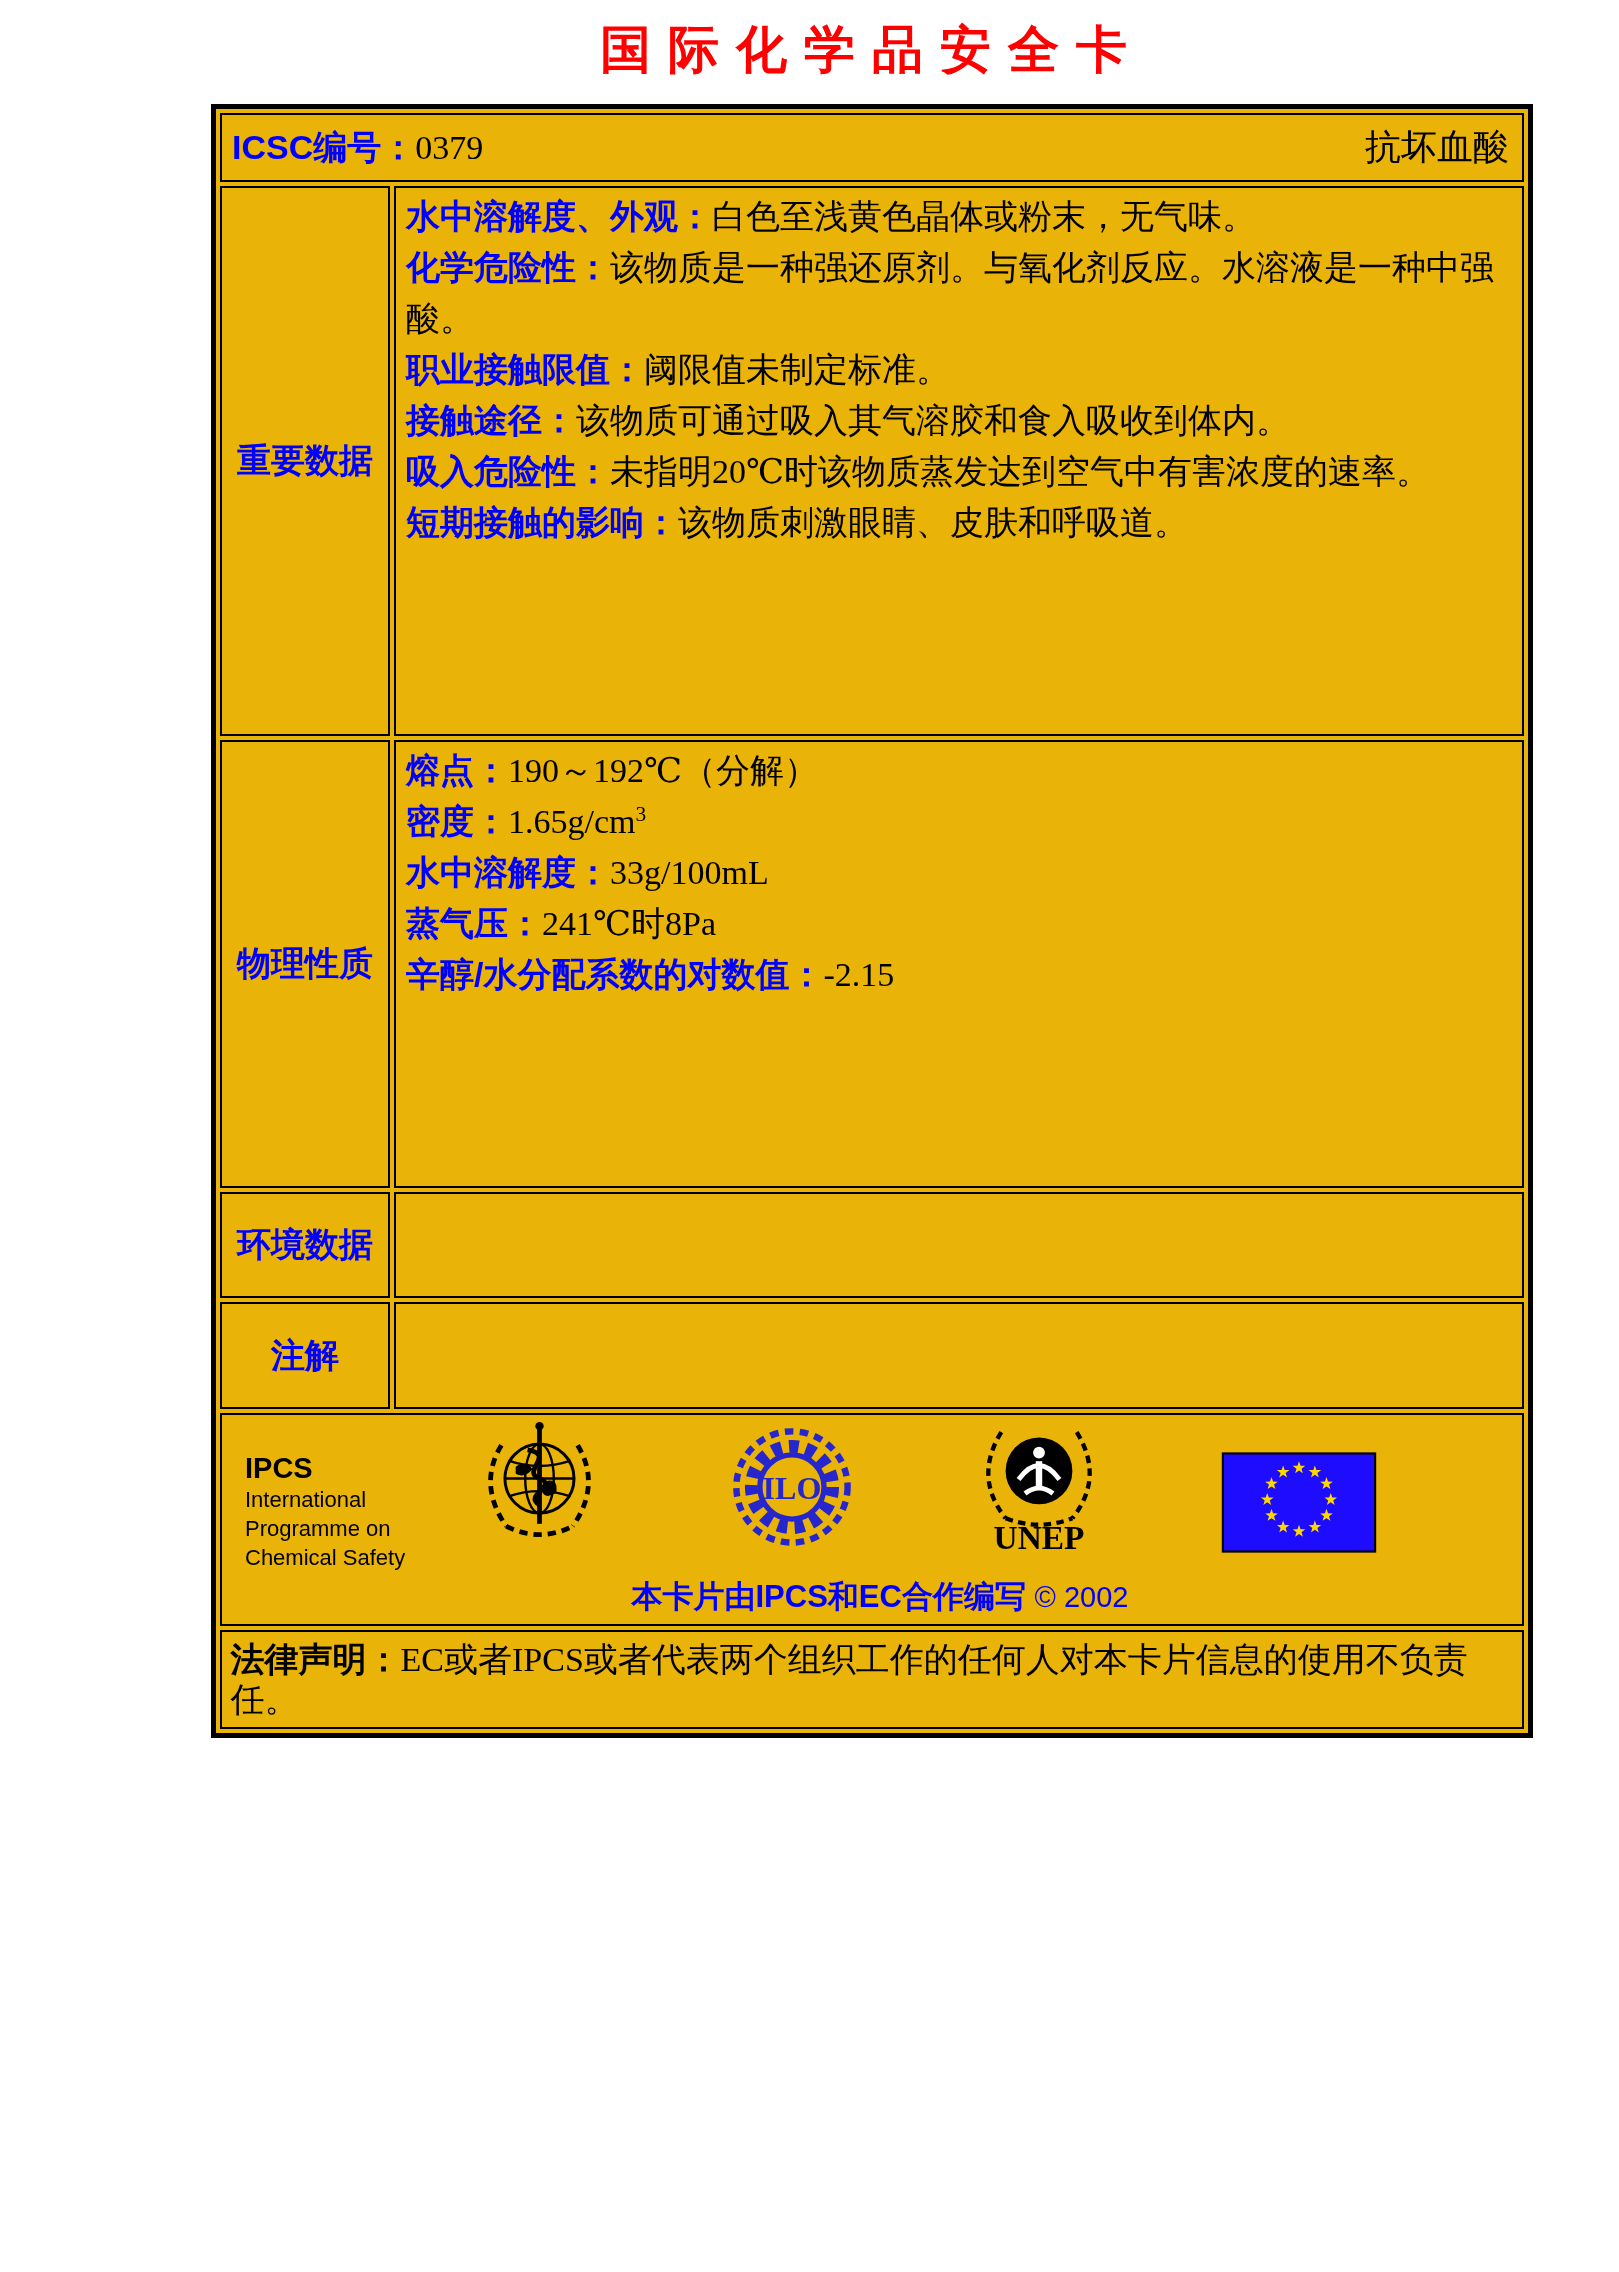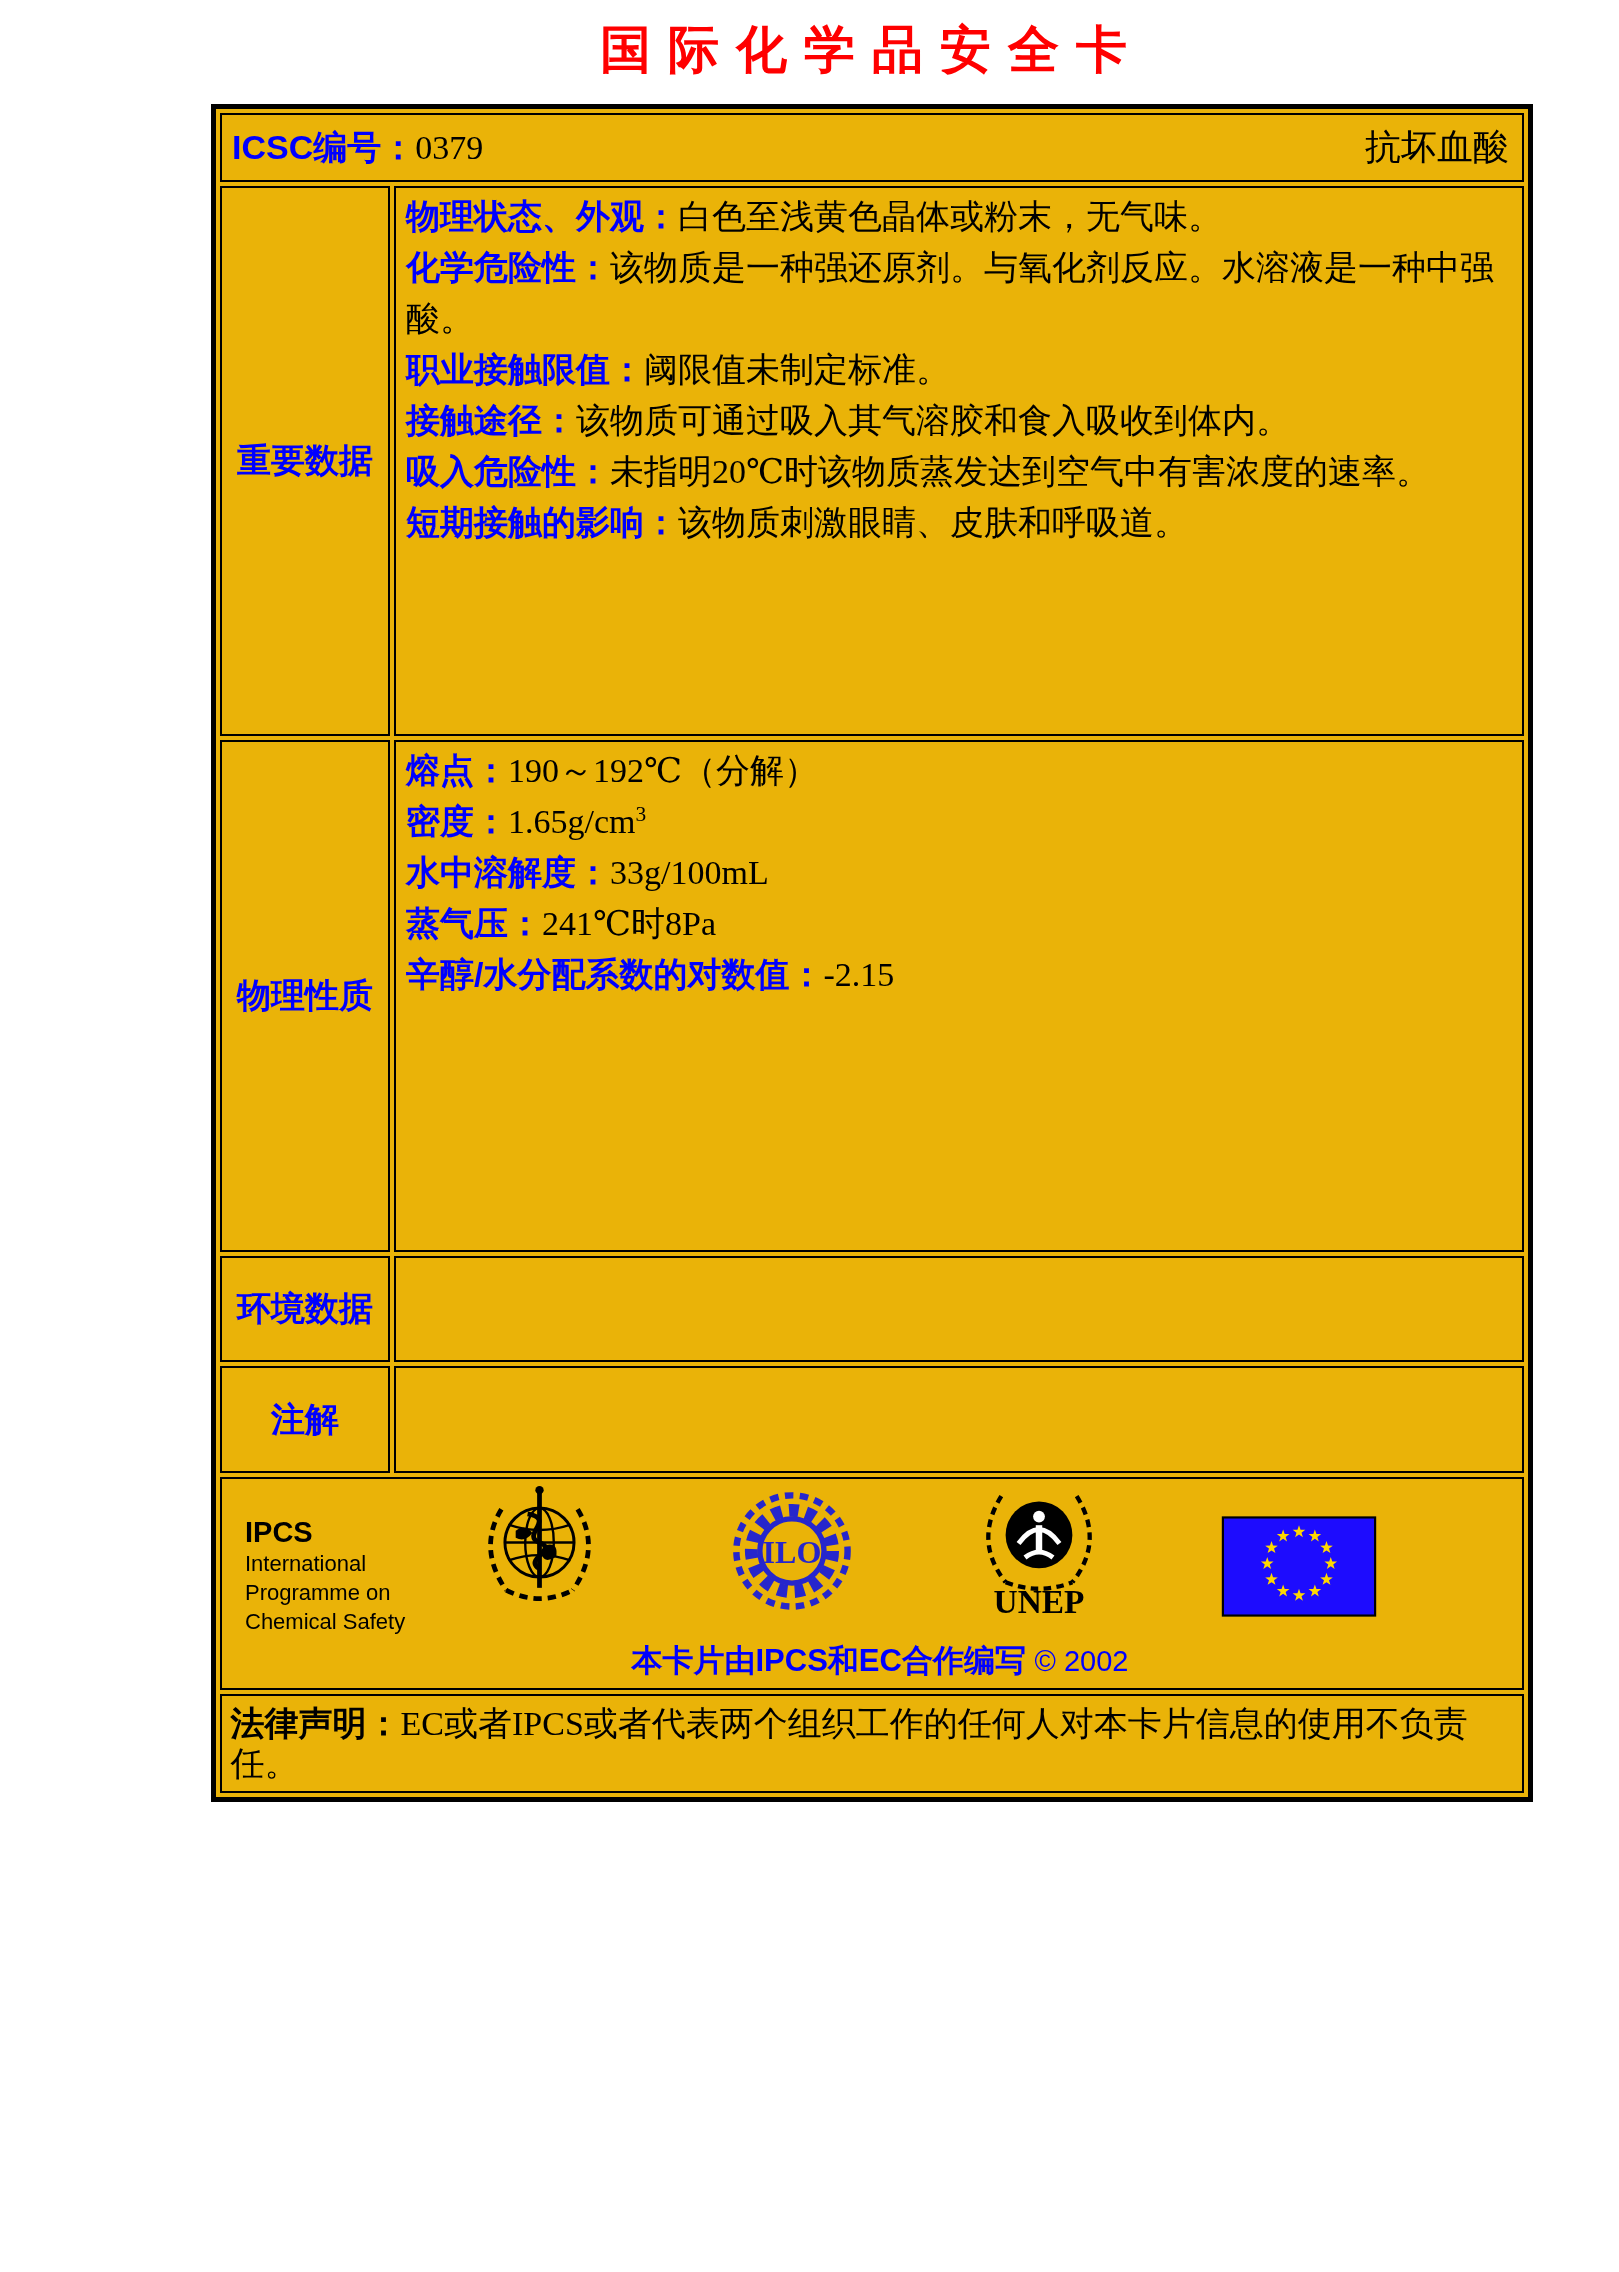--- a/index.html
+++ b/index.html
@@ -17,21 +17,21 @@
     position:absolute;top:104px;left:211px;width:1322px;
     border:5px solid #000;border-collapse:separate;border-spacing:4.3px;
     table-layout:fixed;background:#eab308;
   }
   td{border:2.1px solid #000;box-sizing:border-box;vertical-align:top;padding:2.9px 10px;}
   td.lbl{
     vertical-align:middle;text-align:center;
     color:#0000FF;font-family:"Liberation Sans","DejaVu Sans",sans-serif;
     font-weight:bold;font-size:34px;padding:2.9px 2.9px;
   }
-  .h1{height:69px}.h2{height:550px}.h3{height:512px}.h4{height:106px}
+  .h1{height:69px}.h2{height:550px}.h3{height:448px}.h4{height:106px}
   .h5{height:107px}.h6{height:116px}.h7{height:213px}.h8{height:71px}
 
   .idrow{display:flex;justify-content:space-between;align-items:center;height:100%;font-size:34px;}
   .idrow .k{font-size:34px;}
   .chem-name{font-size:36px;padding-right:2.9px;}
 
   .content{font-size:34px;line-height:51px;}
   .para{margin:0;}
   .k{
     color:#0000FF;font-family:"Liberation Sans","DejaVu Sans",sans-serif;
@@ -87,21 +87,21 @@
           <span class="k">ICSC编号：</span><span class="v">0379</span>
         </span>
         <span class="chem-name">抗坏血酸</span>
       </div>
     </td>
   </tr>
 
   <tr>
     <td class="lbl h2">重要数据</td>
     <td class="content h2">
-      <div class="para"><span class="k">物理状态、外观：</span><span class="v">白色至浅黄色晶体或粉末，无气味。</span></div>
+      <div class="para"><span class="k">水中溶解度、外观：</span><span class="v">白色至浅黄色晶体或粉末，无气味。</span></div>
       <div class="para"><span class="k">化学危险性：</span><span class="v">该物质是一种强还原剂。与氧化剂反应。水溶液是一种中强酸。</span></div>
       <div class="para"><span class="k">职业接触限值：</span><span class="v">阈限值未制定标准。</span></div>
       <div class="para"><span class="k">接触途径：</span><span class="v">该物质可通过吸入其气溶胶和食入吸收到体内。</span></div>
       <div class="para"><span class="k">吸入危险性：</span><span class="v">未指明20℃时该物质蒸发达到空气中有害浓度的速率。</span></div>
       <div class="para"><span class="k">短期接触的影响：</span><span class="v">该物质刺激眼睛、皮肤和呼吸道。</span></div>
     </td>
   </tr>
 
   <tr>
     <td class="lbl h3">物理性质</td>

